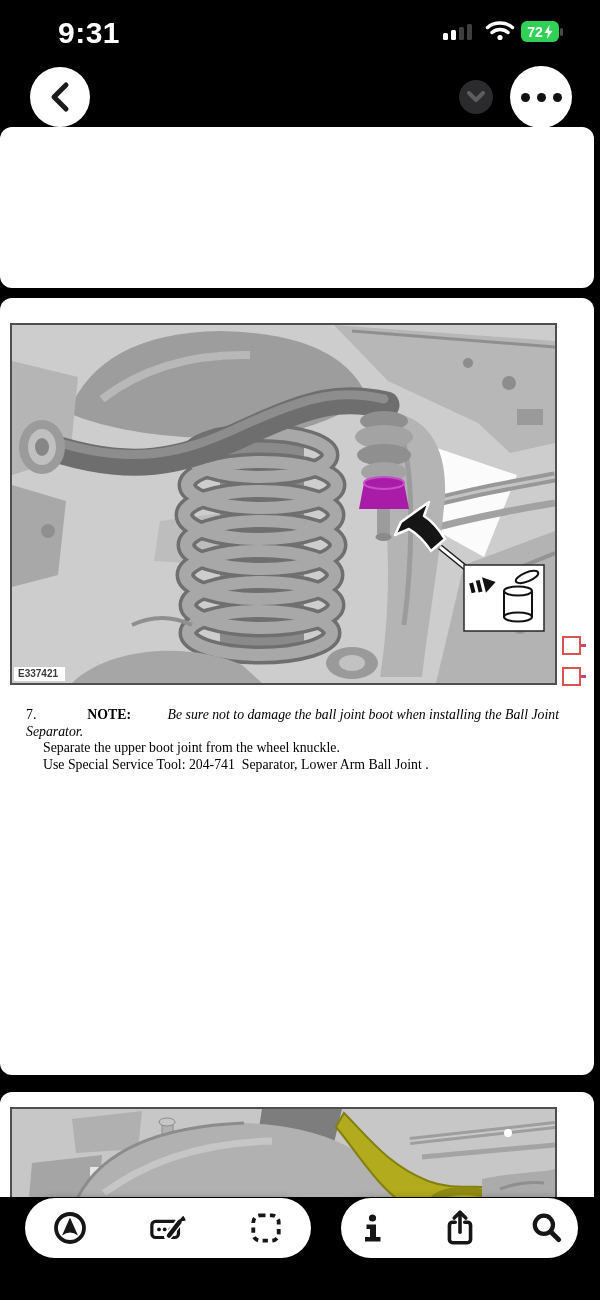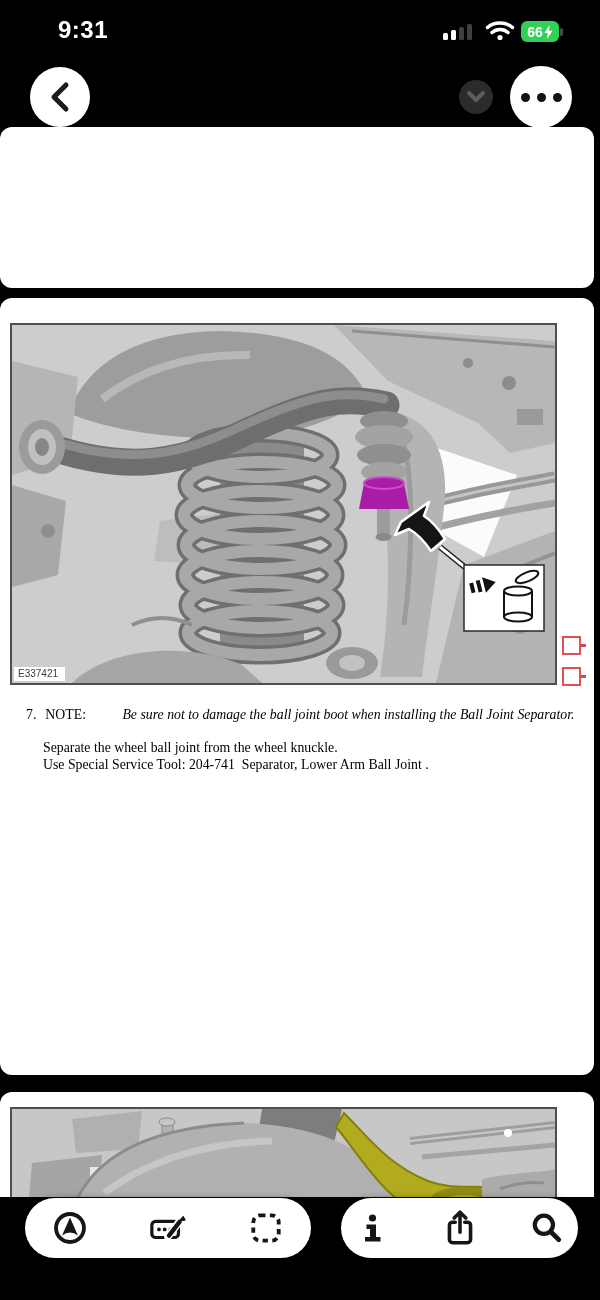--- a/index.html
+++ b/index.html
@@ -1,21 +1,21 @@
 <!DOCTYPE html>
 <html style="--battery-green: #31d158; --accent-magenta: #a81ca8; --highlight-yellow: #b2ab1e; --marker-red: #e05252;"><head>
 <meta charset="utf-8">
 <style>
   html,body{margin:0;padding:0;background:#000;}
   body{width:600px;height:1300px;position:relative;overflow:hidden;
        font-family:"Liberation Sans",sans-serif;-webkit-font-smoothing:antialiased;}
 
   
   .statusbar{position:absolute;left:0;top:0;width:600px;height:54px;}
-  .time{position:absolute;left:58px;top:16px;color:#fff;font-size:24px;font-weight:700;letter-spacing:.5px;}
+  .time{position:absolute;left:58px;top:16px;color:#fff;font-size:30px;font-weight:700;letter-spacing:.5px;}
   .sig{position:absolute;left:443px;top:22px;}
   .wifi{position:absolute;left:485px;top:20px;}
   .battery{position:absolute;left:521px;top:21px;width:44px;height:21px;}
   .battery .shell{position:absolute;left:0;top:0;width:38px;height:21px;border-radius:6px;
       background:var(--battery-green,#31d158);display:flex;align-items:center;justify-content:center;}
   .battery .pct{color:#fff;font-size:14px;font-weight:700;margin-right:1px;}
   .battery .nub{position:absolute;right:2px;top:7px;width:3px;height:8px;border-radius:2px;background:#4a4a4a;}
 
   
   .circle-btn{position:absolute;border-radius:50%;display:flex;align-items:center;justify-content:center;}
@@ -27,30 +27,30 @@
 
   
   .card{position:absolute;left:0;width:594px;background:#fff;}
   .card-top{top:127px;height:161px;border-radius:12px;}
   .card-main{top:298px;height:777px;border-radius:12px;}
   .card-next{top:1092px;height:105px;border-radius:12px 12px 0 0;overflow:hidden;}
 
   .fig-frame{position:absolute;left:10px;top:25px;width:543px;height:358px;border:2px solid #4f4f4f;background:#cdcdcd;}
   .fig-frame svg{display:block;}
   .fig-label{position:absolute;left:2px;bottom:2px;background:#fff;padding:1px 7px 2px 4px;
-      font-size:10px;color:#3c3c3c;font-family:"Liberation Sans",sans-serif;}
+      font-size:10px;color:#3c3c3c;font-family:"Liberation Sans",sans-serif;font-weight:bold;}
   .fig-frame2{position:absolute;left:10px;top:15px;width:543px;height:110px;border:2px solid #4f4f4f;background:#c7c7c7;}
 
   .redbox{position:absolute;width:15px;height:15px;border:2px solid var(--marker-red,#e05252);background:#fff;}
   .redbox .tick{position:absolute;right:-7px;top:6px;width:5px;height:3px;background:#c2486e;}
 
   .note-row{position:absolute;left:26px;top:408px;right:16px;
       font-family:"Liberation Serif",serif;font-size:13.8px;line-height:17px;color:#000;}
   .note-num{padding-right:9px;}
-  .note-label{font-weight:400;}
+  .note-label{font-weight:700;margin-left:42px;}
   .note-italic{font-style:italic;margin-left:33px;}
   .body-block{position:absolute;left:43px;top:441px;right:16px;
       font-family:"Liberation Serif",serif;font-size:13.8px;line-height:17px;color:#000;white-space:pre-wrap;}
 
   
   .pill{position:absolute;top:1198px;height:60px;background:#fff;border-radius:30px;
       display:flex;align-items:center;justify-content:space-between;box-shadow:0 2px 8px rgba(0,0,0,.5);}
   .pill-left{left:25px;width:286px;padding:0 26px;box-sizing:border-box;}
   .pill-right{left:341px;width:237px;padding:0 13px;box-sizing:border-box;}
   .tool{width:38px;height:38px;display:flex;align-items:center;justify-content:center;cursor:pointer;}
@@ -70,21 +70,21 @@
   </div>
   <div class="wifi">
     <svg width="30" height="22" viewBox="0 0 30 22" fill="none" stroke="#fff" stroke-linecap="round">
       <path d="M2.5 7.5 C9 1.5 21 1.5 27.5 7.5" stroke-width="3.4"></path>
       <path d="M7 12.5 C11.5 8.5 18.5 8.5 23 12.5" stroke-width="3.4"></path>
       <circle cx="15" cy="17.5" r="2.6" fill="#fff" stroke="none"></circle>
     </svg>
   </div>
   <div class="battery">
     <div class="shell">
-      <span class="pct">66</span>
+      <span class="pct">72</span>
       <svg width="9" height="14" viewBox="0 0 9 14">
         <polygon points="5.5,0 0.5,8 3.8,8 3,14 8.5,5.8 5,5.8" fill="#fff"></polygon>
       </svg>
     </div>
     <div class="nub"></div>
   </div>
 </div>
 
 <div class="circle-btn back-btn">
   <svg width="26" height="32" viewBox="0 0 26 32">
@@ -209,21 +209,21 @@
       <div class="tick"></div>
     </div>
   <div class="redbox" style="left:562px;top:369px;">
       <div class="tick"></div>
     </div>
 
   <div class="note-row">
     <span class="note-num">7.</span><span class="note-label">NOTE:</span>
     <span class="note-italic">Be sure not to damage the ball joint boot when installing the Ball Joint Separator.</span>
   </div>
-  <div class="body-block"><span>Separate the wheel ball joint from the wheel knuckle.</span>
+  <div class="body-block"><span>Separate the upper boot joint from the wheel knuckle.</span>
 <span>Use Special Service Tool: 204-741  Separator, Lower Arm Ball Joint .</span></div>
 </div>
 
 <div class="card card-next">
   <div class="fig-frame2">
     <svg width="543" height="108" viewBox="0 0 543 108">
       <rect width="543" height="108" fill="#c7c7c7"></rect>
       <polygon points="60,10 130,2 126,40 64,44" fill="#b0b0b0"></polygon>
       <polygon points="20,54 90,46 86,96 16,100" fill="#a5a5a5"></polygon>
       <rect x="78" y="58" width="34" height="18" fill="#e6e6e6"></rect>

